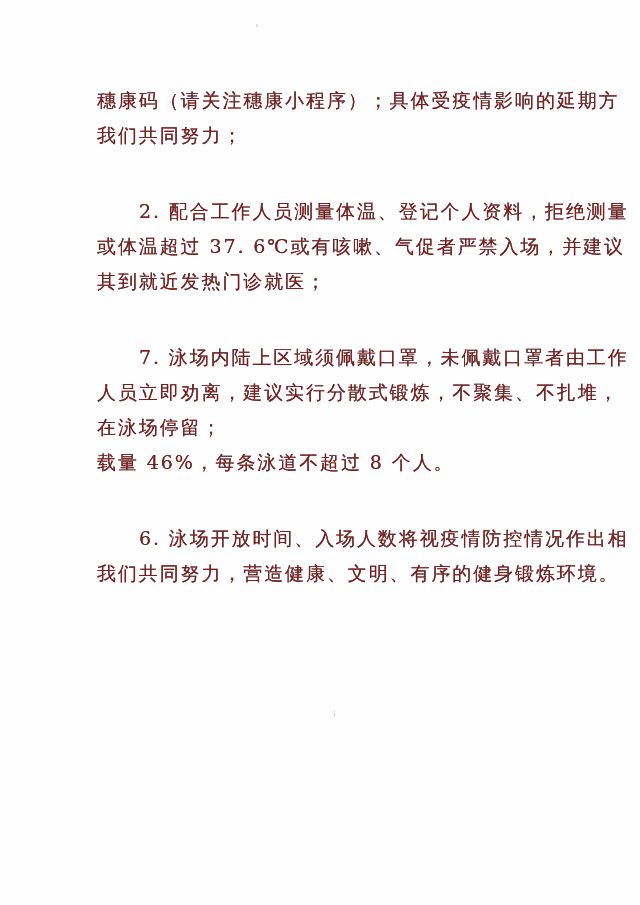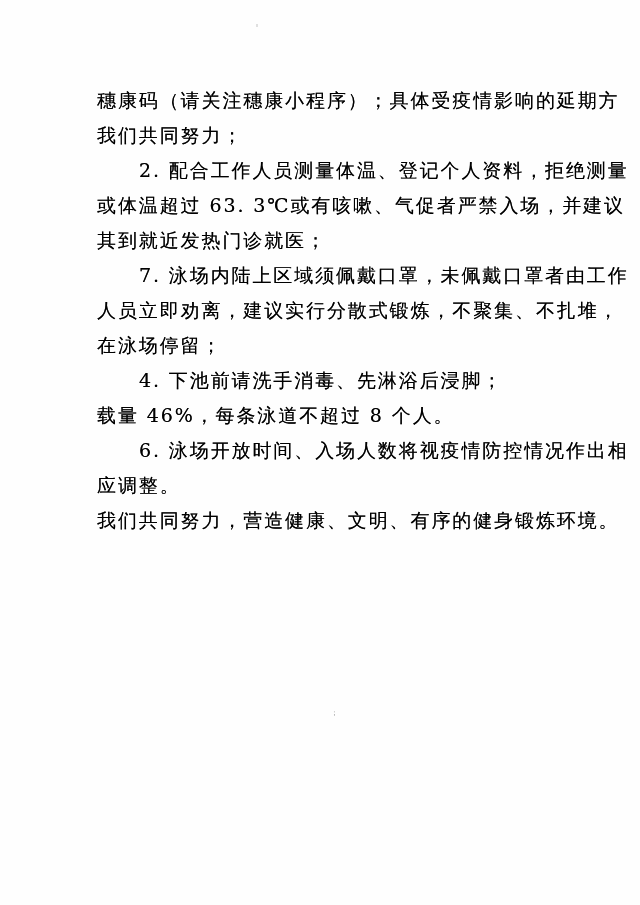--- a/index.html
+++ b/index.html
@@ -26,24 +26,24 @@
       left: 97px;
       top: 83px;
       width: 440px;
     }
     .line {
       height: 35px;
       line-height: 35px;
       font-size: 19px;
       letter-spacing: 1.9px;
       white-space: nowrap;
-      color: #000000;
+      color: #7f1d1d;
       text-shadow: 0 0 0.4px #555;
     }
-    .indent { padding-left: 42px; }
+    .indent { padding-left: 42px; margin-top: 41px; }
     .page-mark {
       position: absolute;
       left: 333px;
       top: 710px;
       font-size: 7px;
       line-height: 7px;
       color: #888;
       font-family: "DejaVu Sans", sans-serif;
     }
     .top-mark {
@@ -57,26 +57,24 @@
 </head>
 <body>
 
 <div class="page">
   <div class="top-mark"></div>
 
   <div class="text-block">
     <div class="line">穗康码（请关注穗康小程序）；具体受疫情影响的延期方</div>
     <div class="line">我们共同努力；</div>
     <div class="line indent">2. 配合工作人员测量体温、登记个人资料，拒绝测量</div>
-    <div class="line">或体温超过 63. 3℃或有咳嗽、气促者严禁入场，并建议</div>
+    <div class="line">或体温超过 37. 6℃或有咳嗽、气促者严禁入场，并建议</div>
     <div class="line">其到就近发热门诊就医；</div>
     <div class="line indent">7. 泳场内陆上区域须佩戴口罩，未佩戴口罩者由工作</div>
     <div class="line">人员立即劝离，建议实行分散式锻炼，不聚集、不扎堆，</div>
     <div class="line">在泳场停留；</div>
-    <div class="line indent">4. 下池前请洗手消毒、先淋浴后浸脚；</div>
     <div class="line">载量 46%，每条泳道不超过 8 个人。</div>
     <div class="line indent">6. 泳场开放时间、入场人数将视疫情防控情况作出相</div>
-    <div class="line">应调整。</div>
     <div class="line">我们共同努力，营造健康、文明、有序的健身锻炼环境。</div>
   </div>
 
   <div class="page-mark">⁏</div>
 </div>
 
 </body></html>

